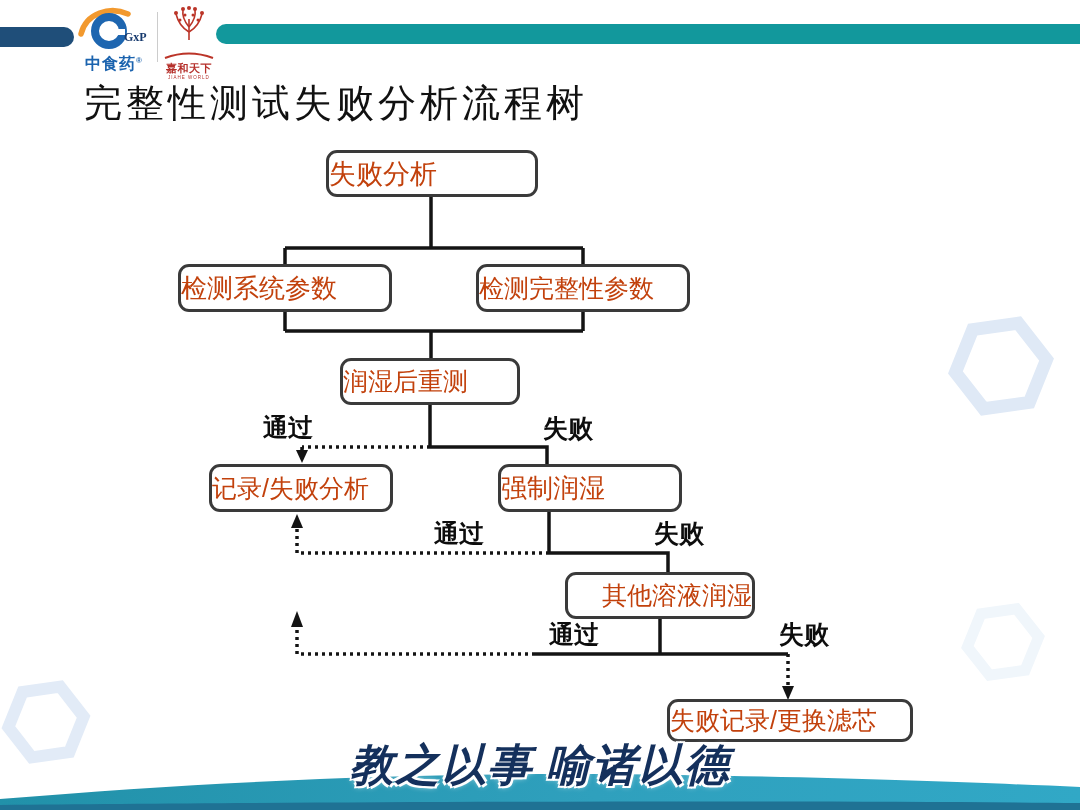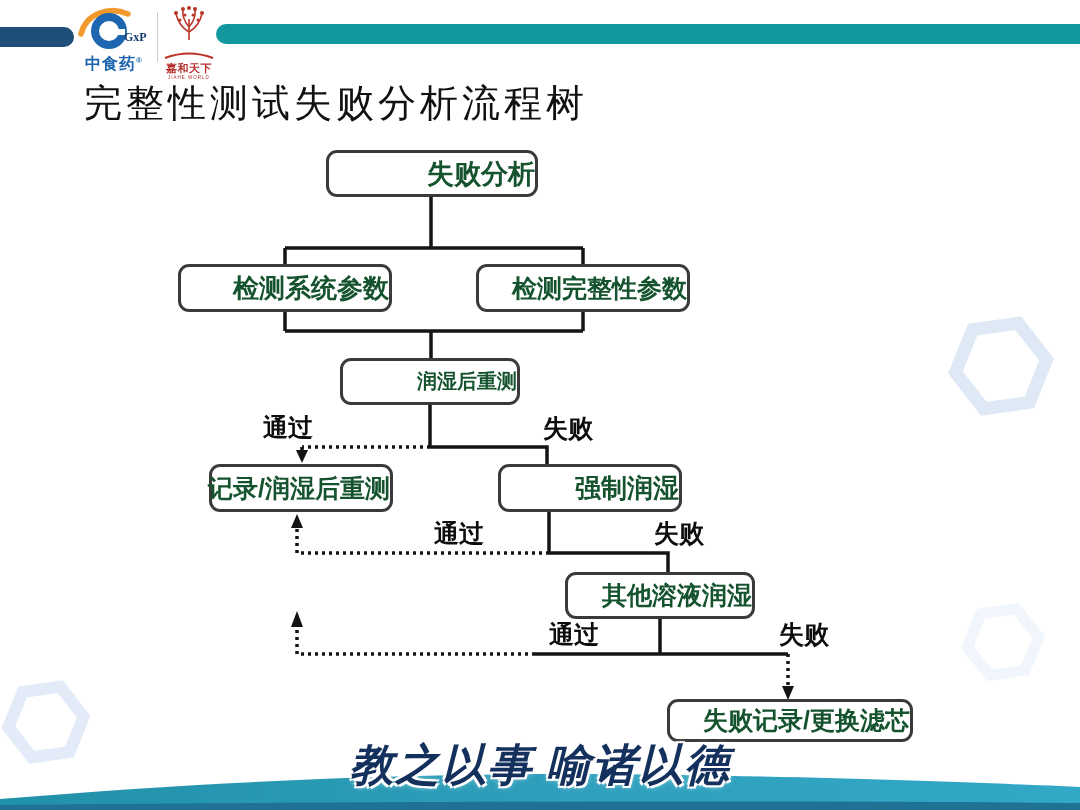--- a/index.html
+++ b/index.html
@@ -20,22 +20,22 @@
   .logo-jiahe .name{color:#b52f2a;font-weight:bold;font-size:11px;line-height:11px;letter-spacing:0.5px;}
   .logo-jiahe .sub{color:#b52f2a;font-size:4.5px;letter-spacing:1px;line-height:7px;}
   
   .slide-title{
     left:84px;top:78px;font-family:"Liberation Serif", serif;
     font-size:38px;color:#111;letter-spacing:4px;white-space:nowrap;
   }
   
   .node{
     background:#fff;border:3px solid #3a3a3a;border-radius:11px;
-    display:flex;align-items:center;justify-content:flex-end;
-    font-weight:bold;color:#14532d;white-space:nowrap;box-sizing:border-box;
+    display:flex;align-items:center;justify-content:flex-start;
+    font-weight:normal;color:#c2410c;white-space:nowrap;box-sizing:border-box;
   }
   .edge-label{
     width:60px;text-align:center;font-weight:bold;font-size:25px;color:#0d0d0d;white-space:nowrap;
   }
   
   .motto{
     left:50%;top:736px;transform:translateX(-50%);
     font-family:"Liberation Serif", serif;font-style:italic;font-weight:bold;
     font-size:44px;color:#14305c;letter-spacing:2px;white-space:nowrap;z-index:5;
     text-shadow:-2px -2px 0 #fff, 2px -2px 0 #fff, -2px 2px 0 #fff, 2px 2px 0 #fff, 0 0 6px #ffffff;
@@ -131,26 +131,26 @@
   </div>
 
 <div class="abs node" style="left:178px;top:264px;width:214px;height:48px;font-size:26px;">
     <span>检测系统参数</span>
   </div>
 
 <div class="abs node" style="left:476px;top:264px;width:214px;height:48px;font-size:25px;">
     <span>检测完整性参数</span>
   </div>
 
-<div class="abs node" style="left:340px;top:358px;width:180px;height:47px;font-size:20px;">
+<div class="abs node" style="left:340px;top:358px;width:180px;height:47px;font-size:25px;">
     <span>润湿后重测</span>
   </div>
 
 <div class="abs node" style="left:209px;top:464px;width:184px;height:48px;font-size:25px;">
-    <span>记录/润湿后重测</span>
+    <span>记录/失败分析</span>
   </div>
 
 <div class="abs node" style="left:462px;top:464px;width:184px;height:48px;font-size:26px;margin-left:36px;">
     <span>强制润湿</span>
   </div>
 
 <div class="abs node" style="left:565px;top:572px;width:190px;height:47px;font-size:25px;padding-left:34px;">
     <span>其他溶液润湿</span>
   </div>
 

